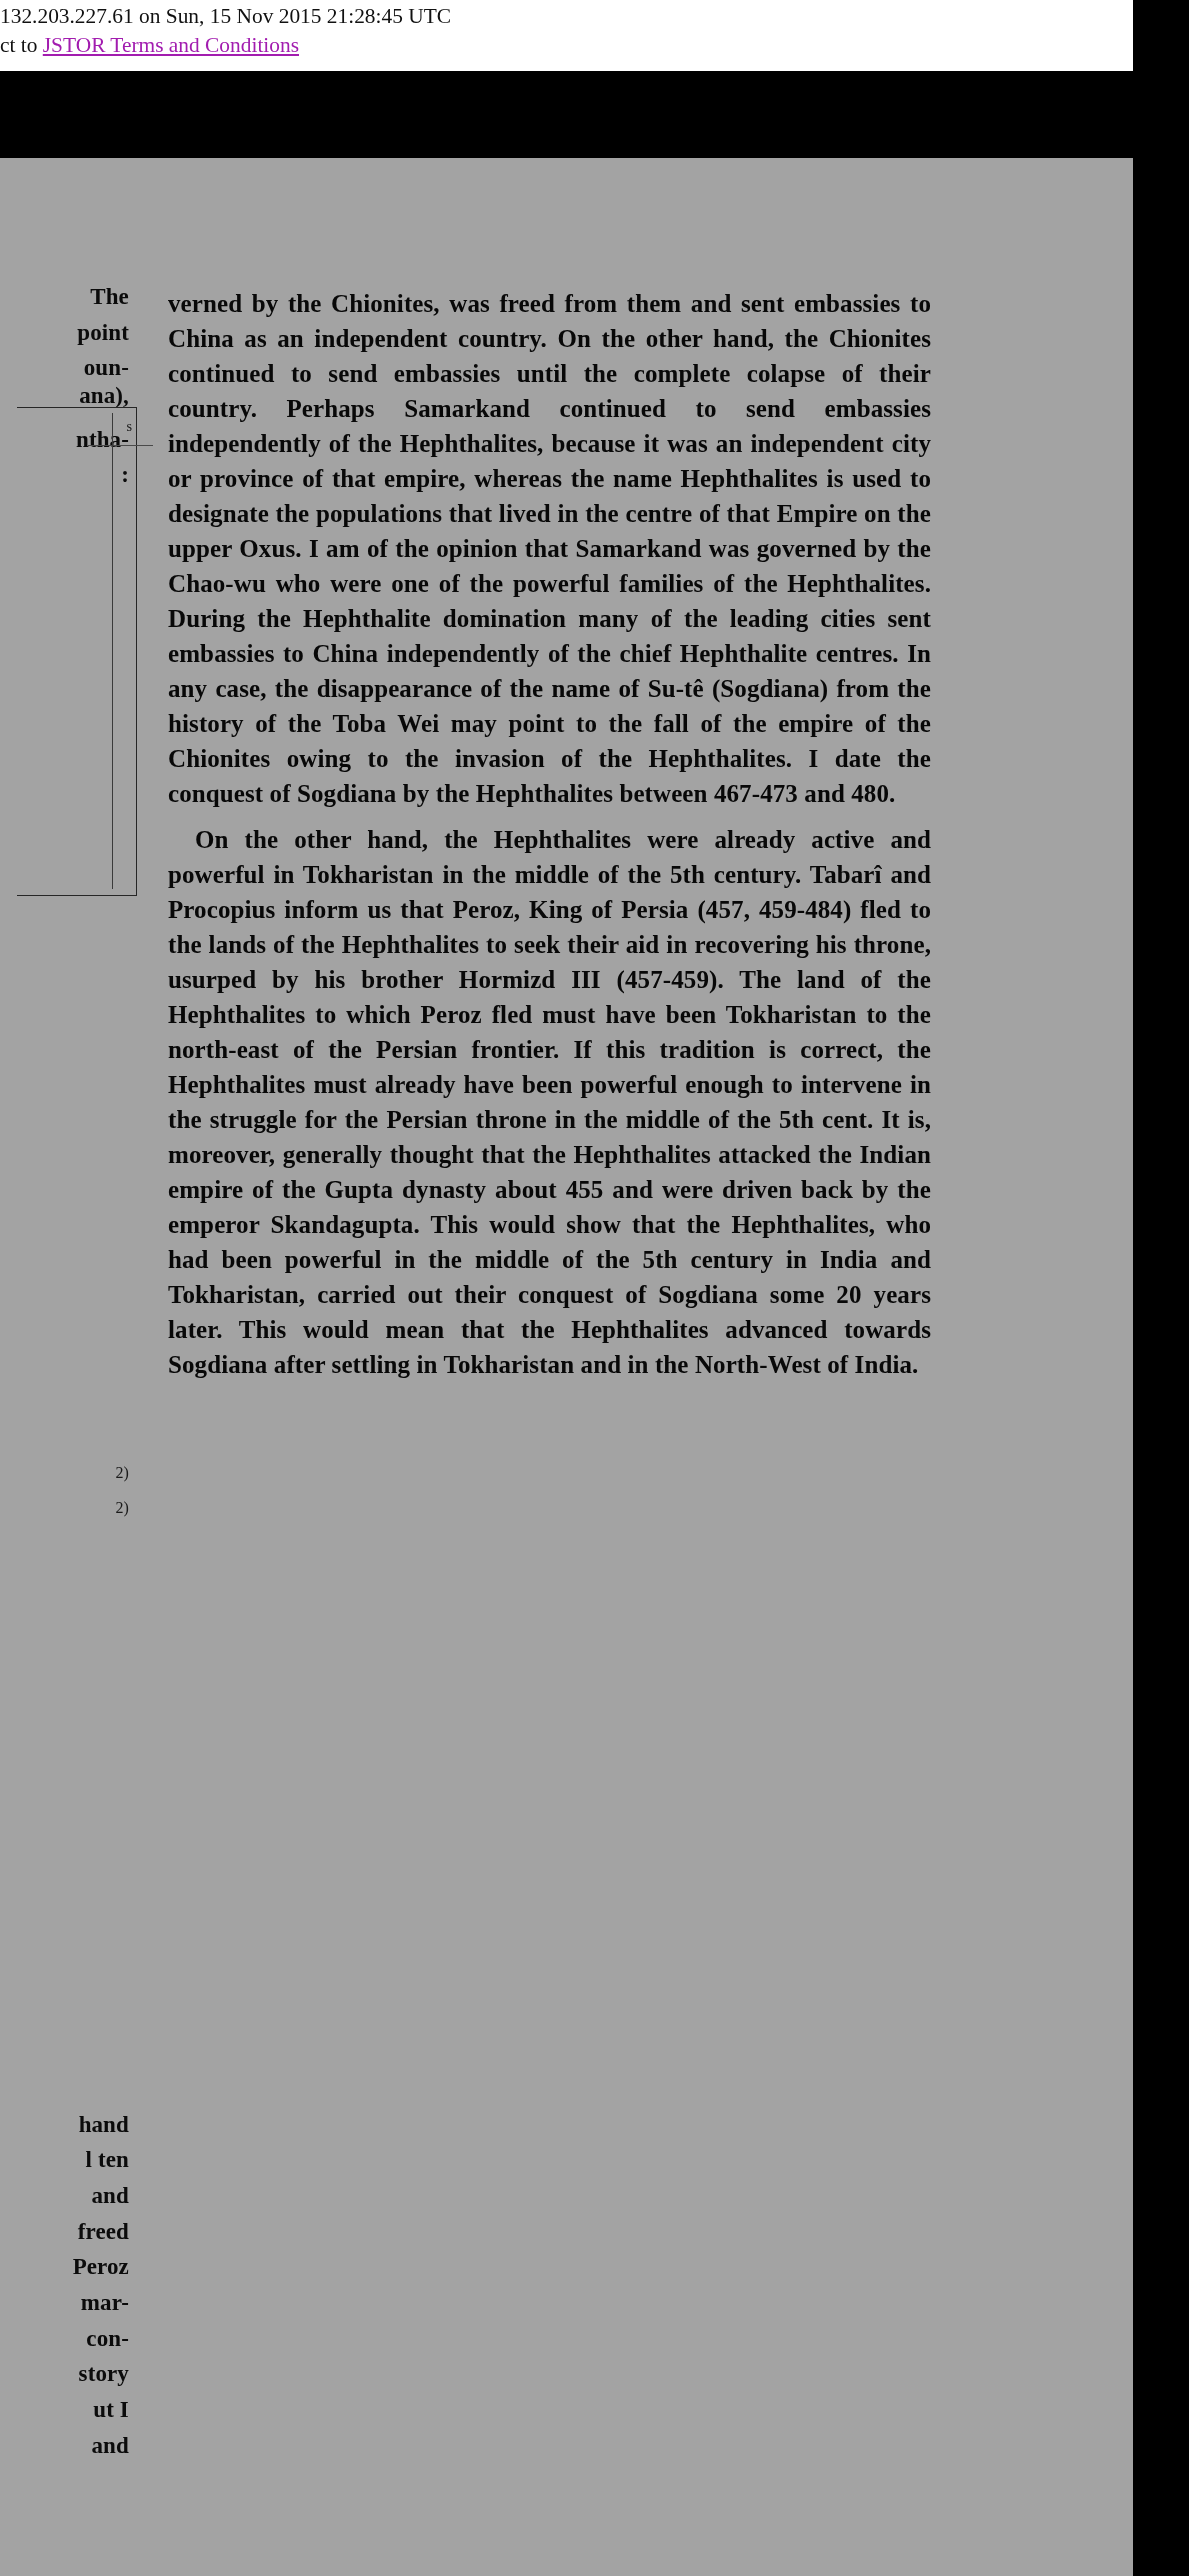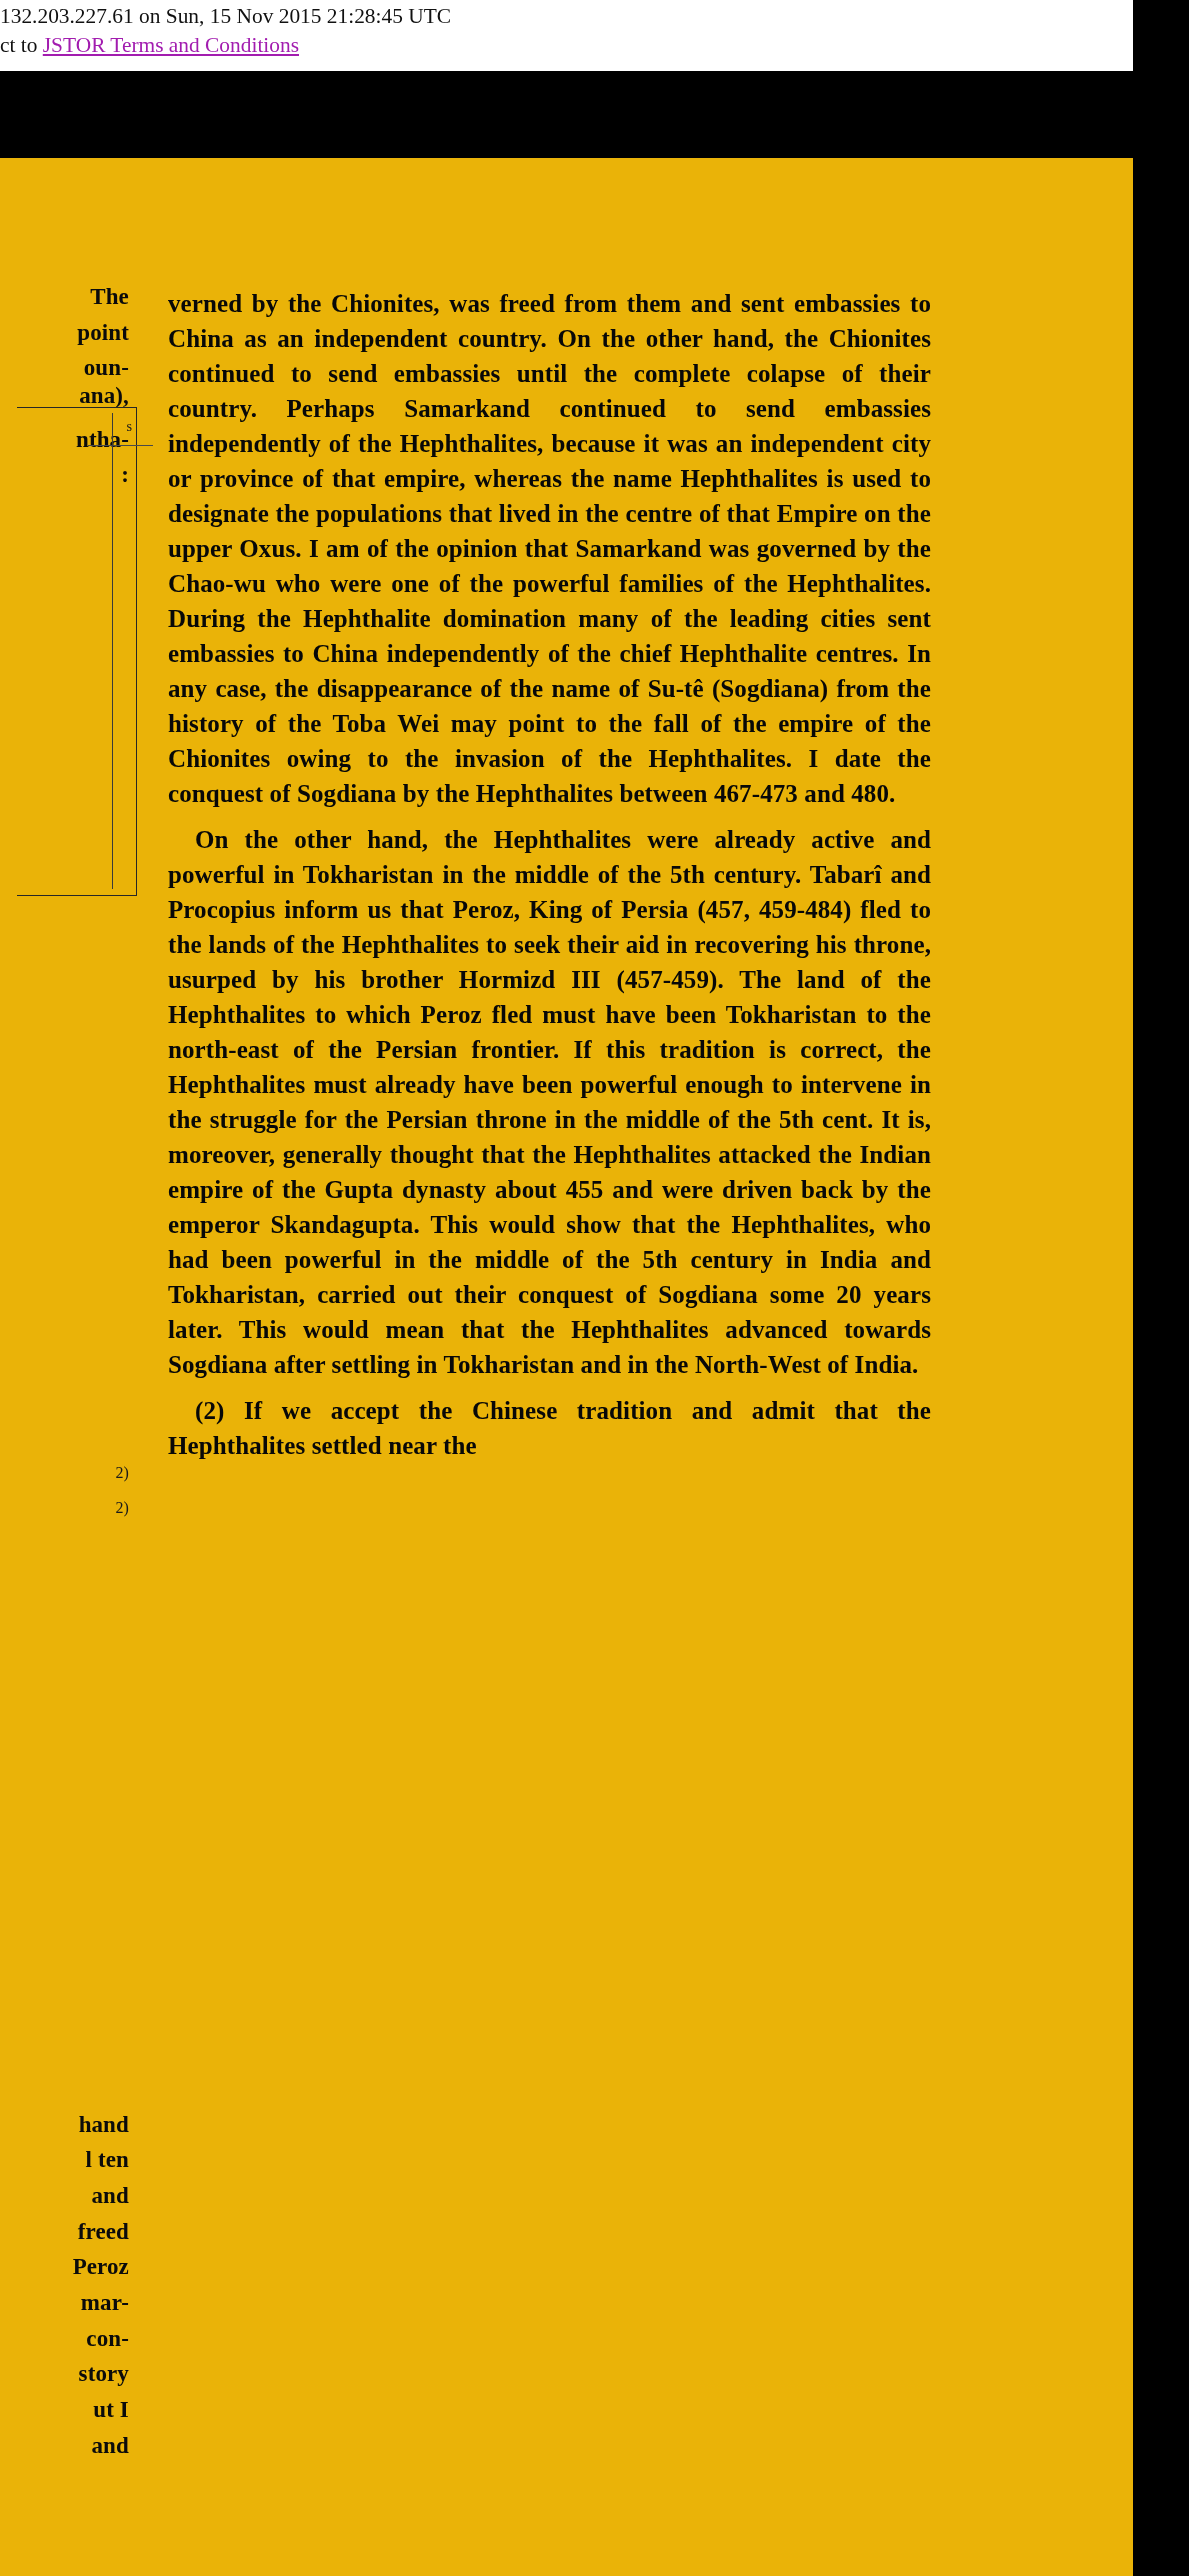--- a/index.html
+++ b/index.html
@@ -57,21 +57,21 @@
     background: #000000;
   }
 
   
   .page {
     position: absolute;
     left: 0;
     top: 158px;
     width: 1133px;
     height: 2418px;
-    background: #eab308;
+    background: #a3a3a3;
   }
 
   
   .right-black {
     position: absolute;
     left: 1133px;
     top: 0;
     width: 56px;
     height: 2576px;
     background: #000000;
@@ -202,19 +202,18 @@
     <div class="left-frag" style="top:2132px">mar-</div>
     <div class="left-frag" style="top:2168px">con-</div>
     <div class="left-frag" style="top:2203px">story</div>
     <div class="left-frag" style="top:2239px">ut I</div>
     <div class="left-frag" style="top:2275px">and</div>
   </div>
 
   <div class="main-col" style="top:117px">
     <p class="para">verned by the Chionites, was freed from them and sent embassies to China as an independent country. On the other hand, the Chionites continued to send embassies until the complete colapse of their country. Perhaps Samarkand continued to send embassies independently of the Hephthalites, because it was an independent city or province of that empire, whereas the name Hephthalites is used to designate the populations that lived in the centre of that Empire on the upper Oxus. I am of the opinion that Samarkand was governed by the Chao-wu who were one of the powerful families of the Hephthalites. During the Hephthalite domination many of the leading cities sent embassies to China independently of the chief Hephthalite centres. In any case, the disappearance of the name of Su-tê (Sogdiana) from the history of the Toba Wei may point to the fall of the empire of the Chionites owing to the invasion of the Hephthalites. I date the conquest of Sogdiana by the Hephthalites between 467-473 and 480.</p>
     <p class="para">On the other hand, the Hephthalites were already active and powerful in Tokharistan in the middle of the 5th century. Tabarî and Procopius inform us that Peroz, King of Persia (457, 459-484) fled to the lands of the Hephthalites to seek their aid in recovering his throne, usurped by his brother Hormizd III (457-459). The land of the Hephthalites to which Peroz fled must have been Tokharistan to the north-east of the Persian frontier. If this tradition is correct, the Hephthalites must already have been powerful enough to intervene in the struggle for the Persian throne in the middle of the 5th cent. It is, moreover, generally thought that the Hephthalites attacked the Indian empire of the Gupta dynasty about 455 and were driven back by the emperor Skandagupta. This would show that the Hephthalites, who had been powerful in the middle of the 5th century in India and Tokharistan, carried out their conquest of Sogdiana some 20 years later. This would mean that the Hephthalites advanced towards Sogdiana after settling in Tokharistan and in the North-West of India.</p>
-    <p class="para">(2) If we accept the Chinese tradition and admit that the Hephthalites settled near the</p>
   </div>
 
 </div>
 
 <div class="right-black"></div>
 
 
 </body></html>

